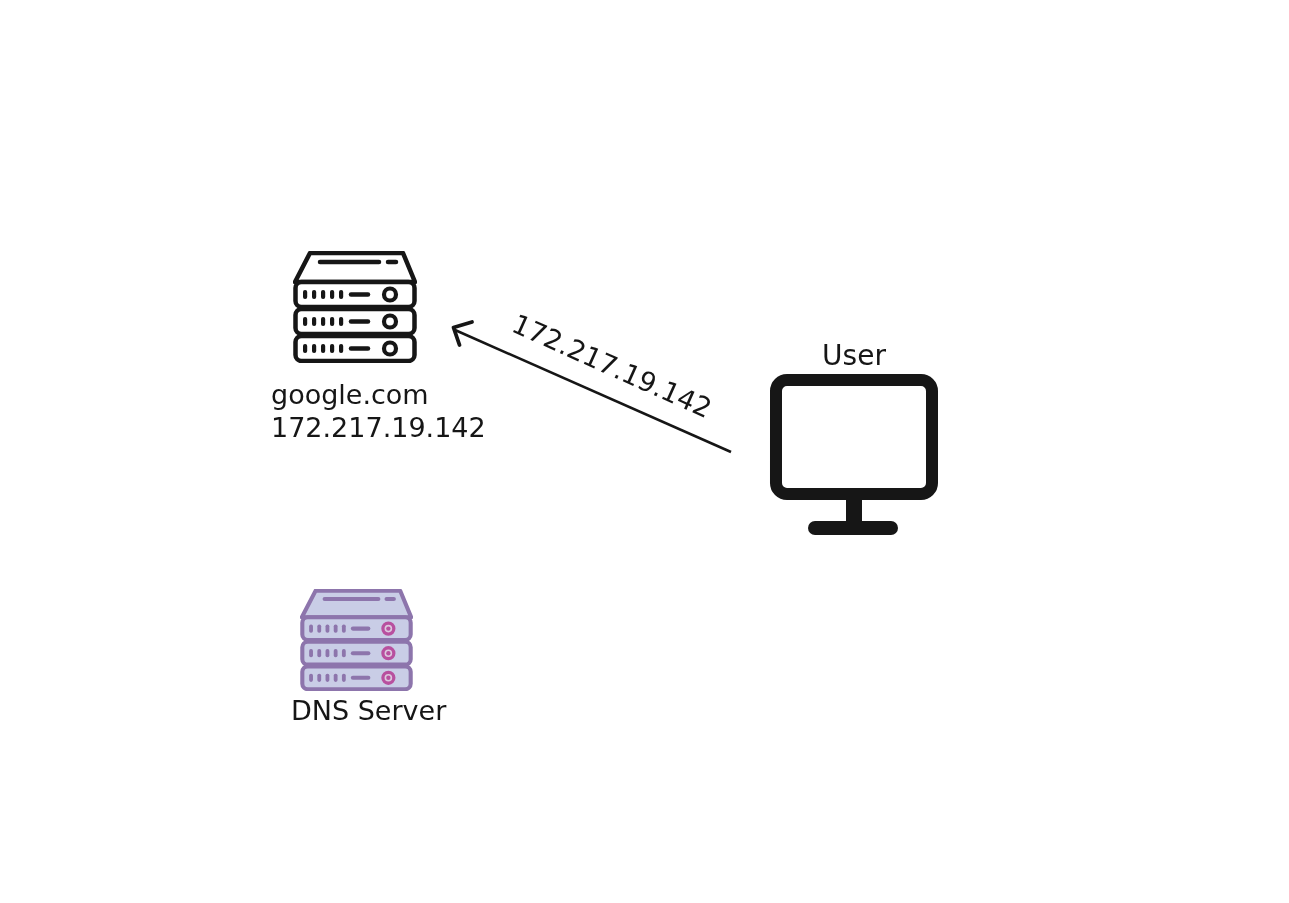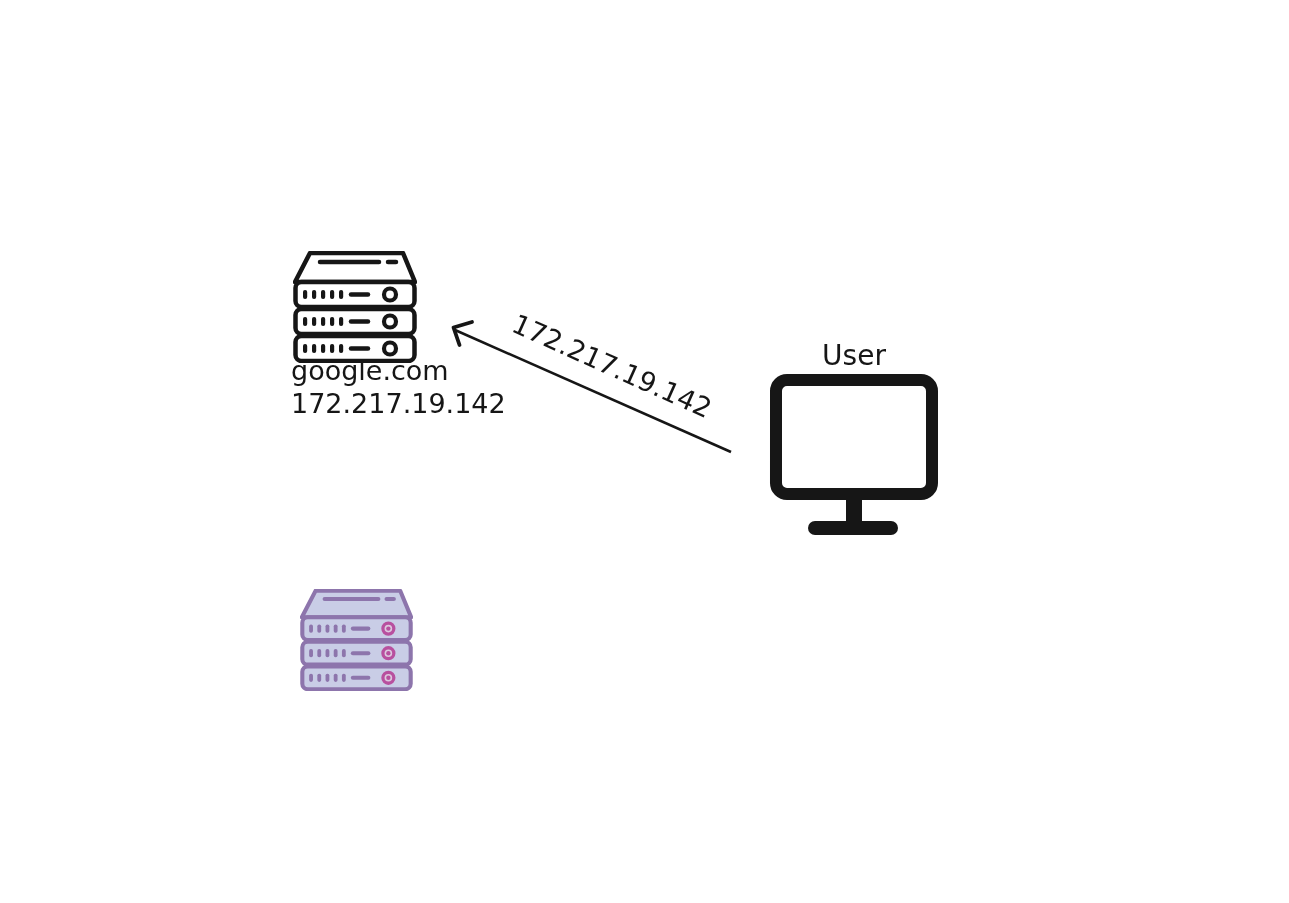--- a/index.html
+++ b/index.html
@@ -95,21 +95,21 @@
         <rect class="slot" x="10" y="8" width="4.2" height="9" rx="2"></rect>
         <rect class="slot" x="19" y="8" width="4.2" height="9" rx="2"></rect>
         <rect class="slot" x="28" y="8" width="4.2" height="9" rx="2"></rect>
         <rect class="slot" x="37" y="8" width="4.2" height="9" rx="2"></rect>
         <rect class="slot" x="46" y="8" width="4.2" height="9" rx="2"></rect>
         <line class="dash" x1="58" y1="12.5" x2="75" y2="12.5"></line>
         <circle class="led" cx="97" cy="12.5" r="6"></circle>
       </g>
     </svg>
   </div>
-  <div class="node node-labels" style="left:271px;top:354px;margin-left:20px;">
+  <div class="node node-labels" style="left:271px;top:378px;">
     <div>google.com</div>
     <div>172.217.19.142</div>
   </div>
 
   <div class="node" style="left:300px;top:589px;">
     <svg class="srv-purple" width="113" height="102" viewBox="0 0 124 112">
       <polygon class="lid" points="17,2 110,2 122,31 2,31"></polygon>
       <line class="dash" x1="27" y1="11" x2="86" y2="11"></line>
       <line class="dash" x1="95" y1="11" x2="103" y2="11"></line>
       <g transform="translate(0,31)">
@@ -141,20 +141,21 @@
         <rect class="slot" x="28" y="8" width="4.2" height="9" rx="2"></rect>
         <rect class="slot" x="37" y="8" width="4.2" height="9" rx="2"></rect>
         <rect class="slot" x="46" y="8" width="4.2" height="9" rx="2"></rect>
         <line class="dash" x1="58" y1="12.5" x2="75" y2="12.5"></line>
         <circle class="led" cx="97" cy="12.5" r="6"></circle>
         <circle class="led-dot" cx="97" cy="12.5" r="2.4"></circle>
       </g>
     </svg>
   </div>
   <div class="node node-labels" style="left:291px;top:694px;">
+    <div>DNS Server</div>
   </div>
 
   <div class="user-label">User</div>
   <div class="node" style="left:769px;top:373px;">
     <svg class="monitor" width="170" height="162" viewBox="0 0 170 162">
       <rect class="screen" x="7" y="7" width="156" height="114" rx="11"></rect>
       <rect class="stand" x="77" y="121" width="16" height="30"></rect>
       <rect class="stand" x="39" y="148" width="90" height="14" rx="7"></rect>
     </svg>
   </div>

